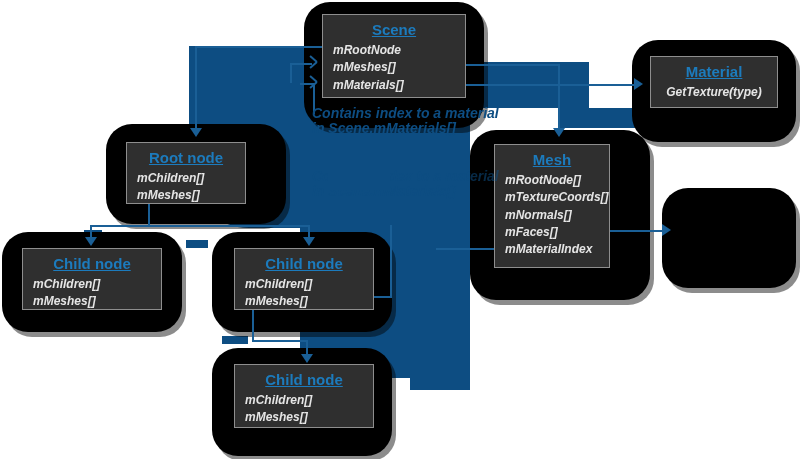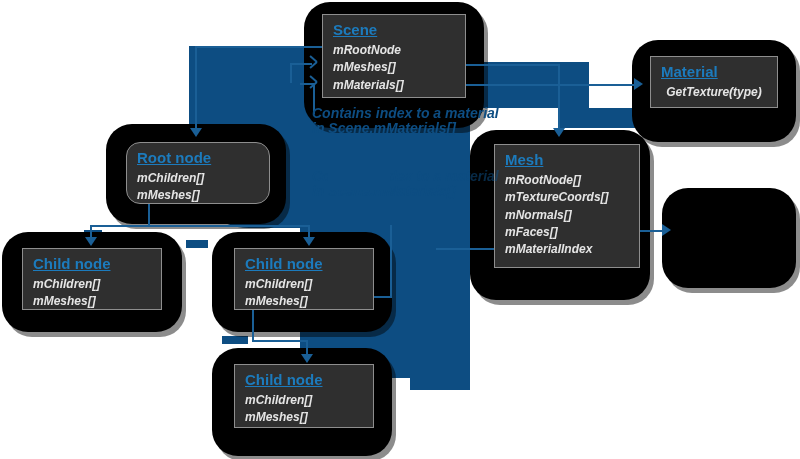--- a/index.html
+++ b/index.html
@@ -23,21 +23,21 @@
   
   .node{
     position:absolute;
     background:#2f2f2f;
     border:1px solid #8e8e8e;
     box-sizing:border-box;
     padding:6px 10px 8px 10px;
   }
   .node .title{
     display:block;
-    text-align:left;
+    text-align:center;
     color:#1c7bbd;
     font-weight:bold;
     font-size:15px;
     text-decoration:underline;
     line-height:1.25;
     margin-bottom:2px;
     white-space:nowrap;
   }
   .node .field{
     display:block;
@@ -158,27 +158,27 @@
     <span class="field">mRootNode</span>
     <span class="field">mMeshes[]</span>
     <span class="field">mMaterials[]</span>
   </div>
 
   <div class="node center" style="left:650px;top:56px;width:128px;height:52px;">
     <span class="title">Material</span>
     <span class="field">GetTexture(type)</span>
   </div>
 
-  <div class="node" style="left:126px;top:142px;width:144px;height:62px;border-radius:14px;">
+  <div class="node" style="left:126px;top:142px;width:120px;height:62px;">
     <span class="title">Root node</span>
     <span class="field">mChildren[]</span>
     <span class="field">mMeshes[]</span>
   </div>
 
-  <div class="node" style="left:494px;top:144px;width:146px;height:124px;">
+  <div class="node" style="left:494px;top:144px;width:116px;height:124px;">
     <span class="title">Mesh</span>
     <span class="field">mRootNode[]</span>
     <span class="field">mTextureCoords[]</span>
     <span class="field">mNormals[]</span>
     <span class="field">mFaces[]</span>
     <span class="field">mMaterialIndex</span>
   </div>
 
 
   <div class="node" style="left:22px;top:248px;width:140px;height:62px;">

